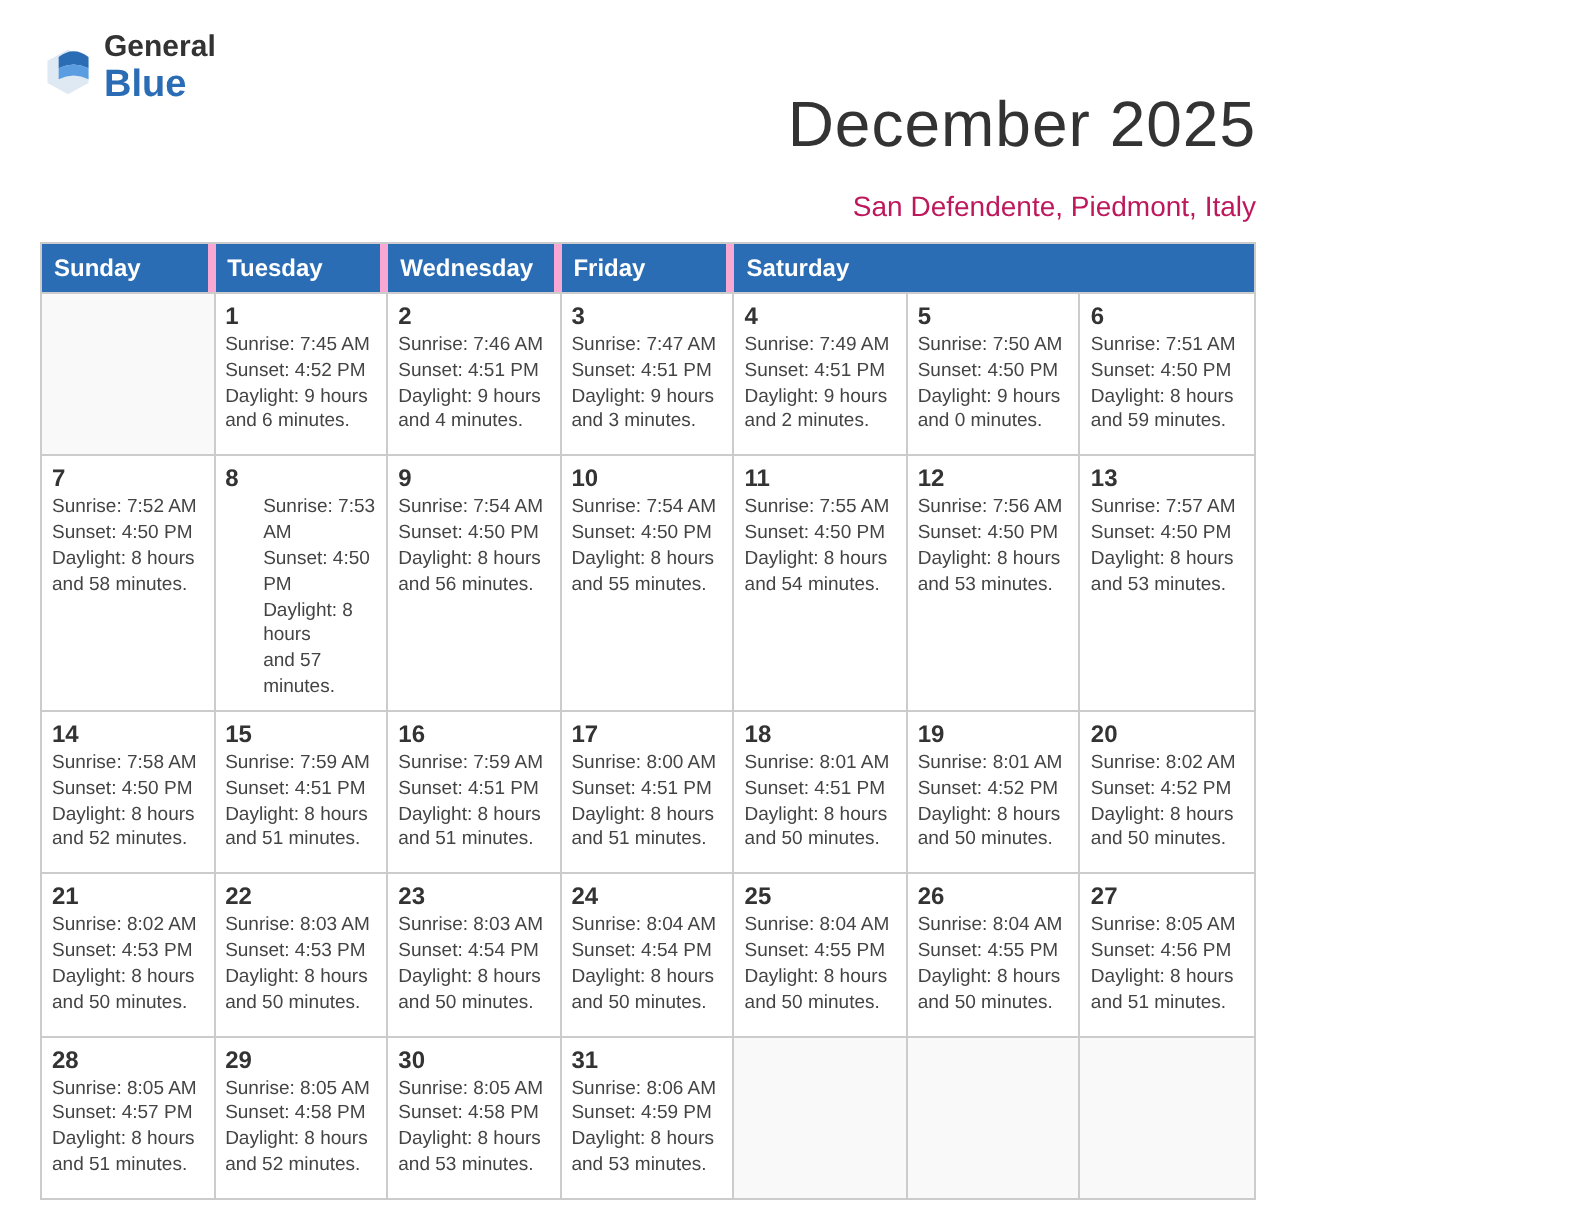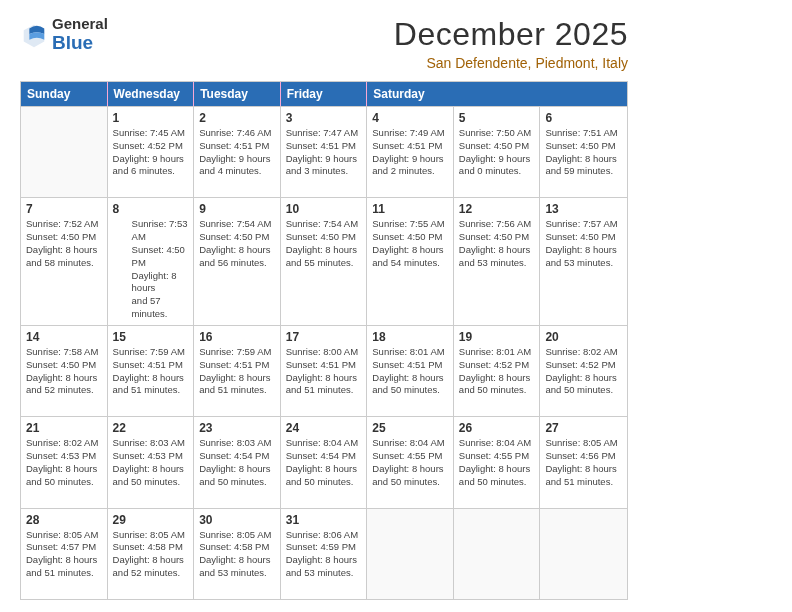--- a/index.html
+++ b/index.html
@@ -48,44 +48,45 @@
       height: 28px;
     }
     .title-block {
       text-align: right;
     }
     .month-title {
       font-size: 32px;
       font-weight: 300;
       color: #333;
       letter-spacing: 0.5px;
+      margin-top: 28px;
     }
     .location-title {
       font-size: 14px;
-      color: #a16207;
-      margin-top: 2px;
+      color: #be185d;
+      margin-top: 14px;
     }
     .calendar {
       flex: 1;
       display: flex;
       flex-direction: column;
       border: 1px solid #ccc;
     }
     .cal-header {
       display: grid;
       grid-template-columns: repeat(7, 1fr);
       background: #2a6db5;
     }
     .cal-header-cell {
       color: #fff;
       font-size: 12px;
       font-weight: 600;
       padding: 5px 6px;
       text-align: left;
-      border-right: 1px solid #f9a8d4;
+      border-right: 4px solid #f9a8d4;
     }
     .cal-header-cell:last-child {
       border-right: none;
     }
     .cal-body {
       display: flex;
       flex-direction: column;
       flex: 1;
     }
     .cal-row {
@@ -137,22 +138,22 @@
     </div>
     <div class="title-block">
       <div class="month-title">December 2025</div>
       <div class="location-title">San Defendente, Piedmont, Italy</div>
     </div>
   </div>
 
   <div class="calendar">
     <div class="cal-header">
     <div class="cal-header-cell">Sunday</div>
+        <div class="cal-header-cell">Tuesday</div>
         <div class="cal-header-cell">Wednesday</div>
-        <div class="cal-header-cell">Tuesday</div>
         <div class="cal-header-cell">Friday</div>
         <div class="cal-header-cell">Saturday</div>
       </div>
     <div class="cal-body">
     <div class="cal-row">
           <div class="cal-cell empty"></div>
           <div class="cal-cell">
             <div class="day-num">1</div>
             <div class="day-info" style="white-space: pre-line;">Sunrise: 7:45 AM
 Sunset: 4:52 PM

